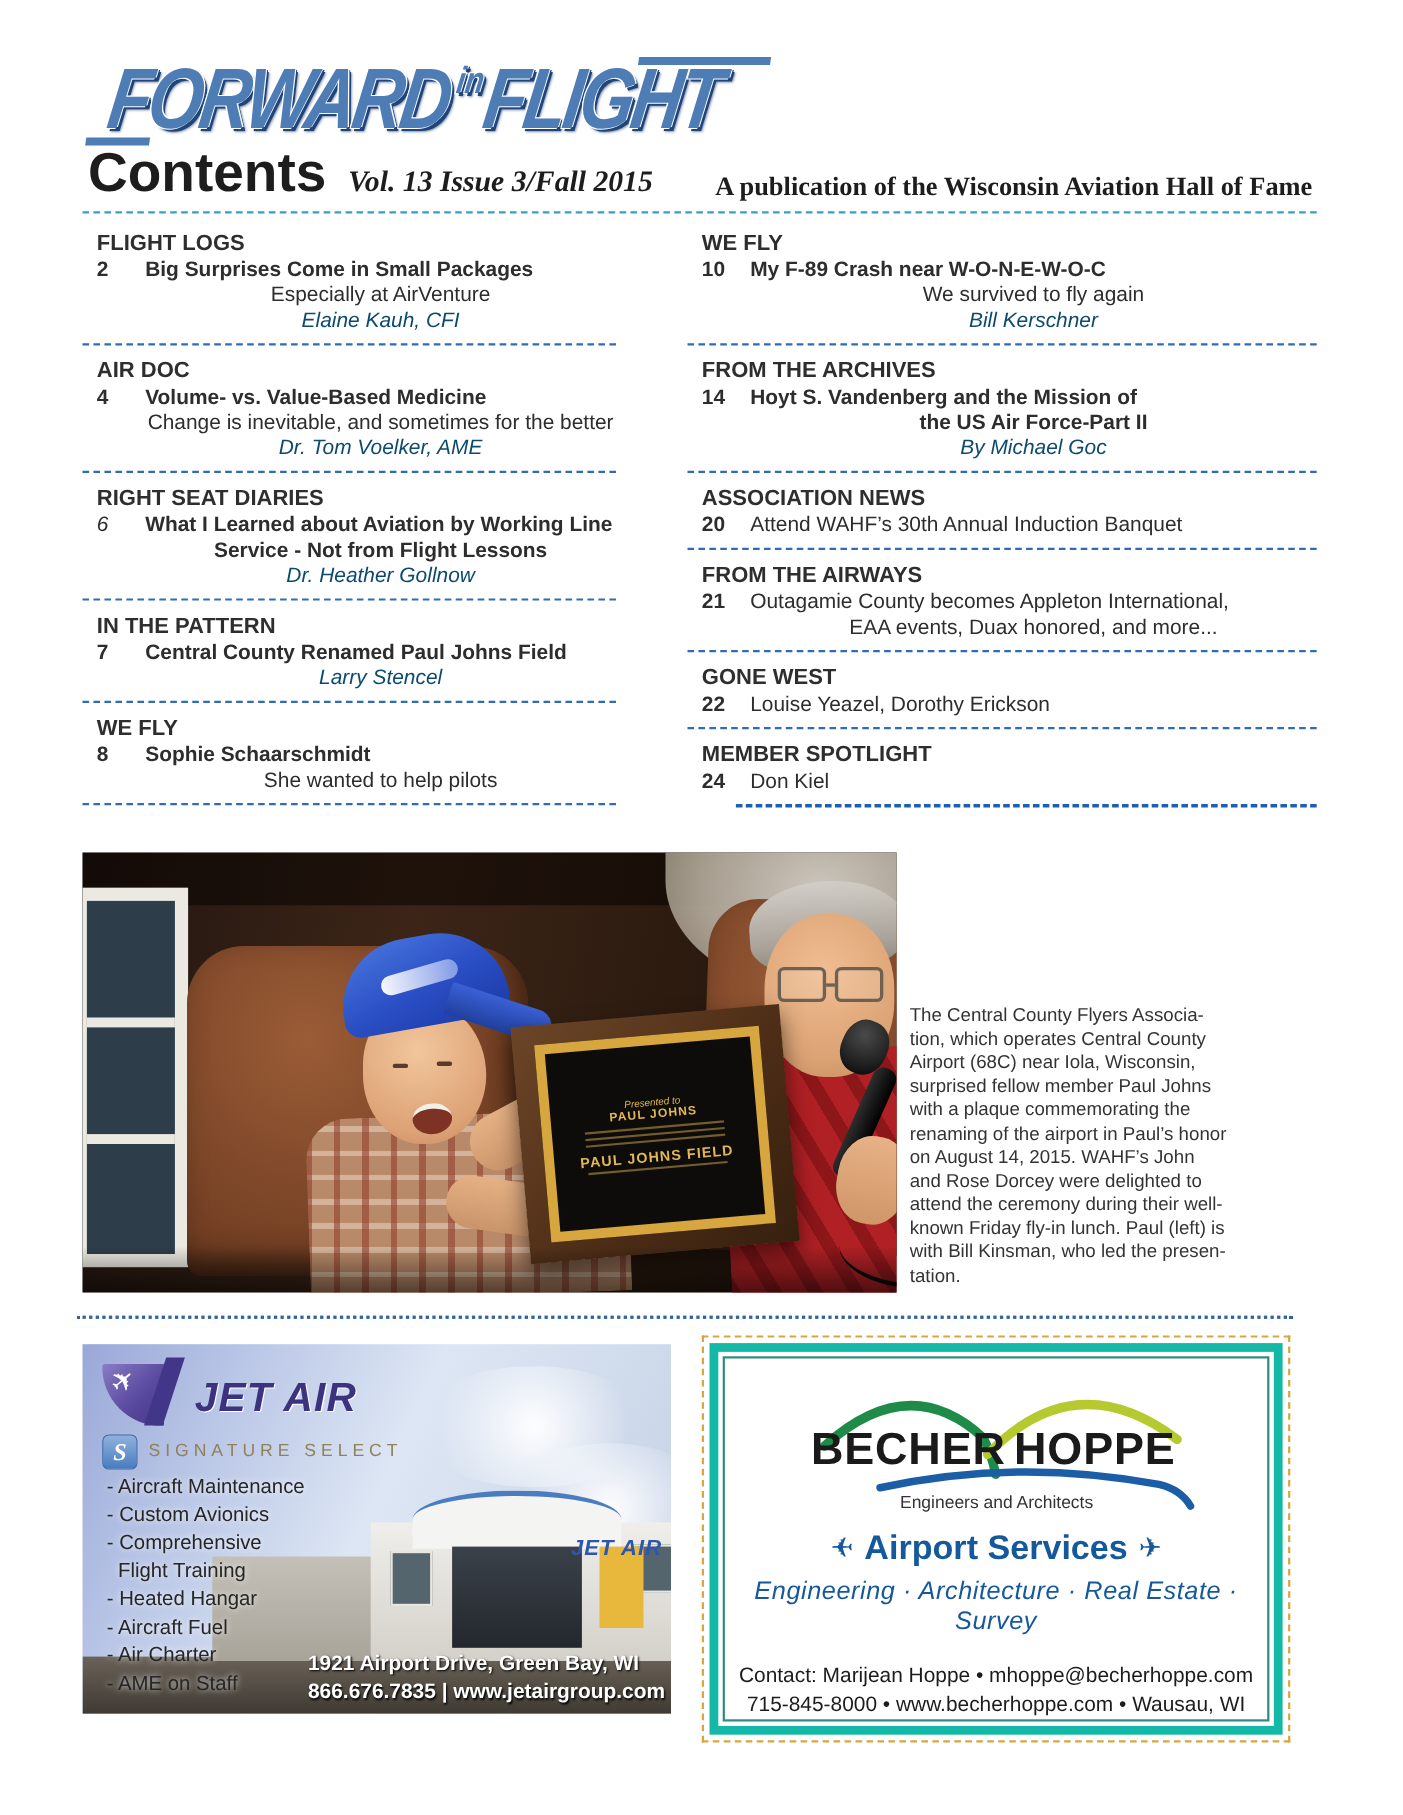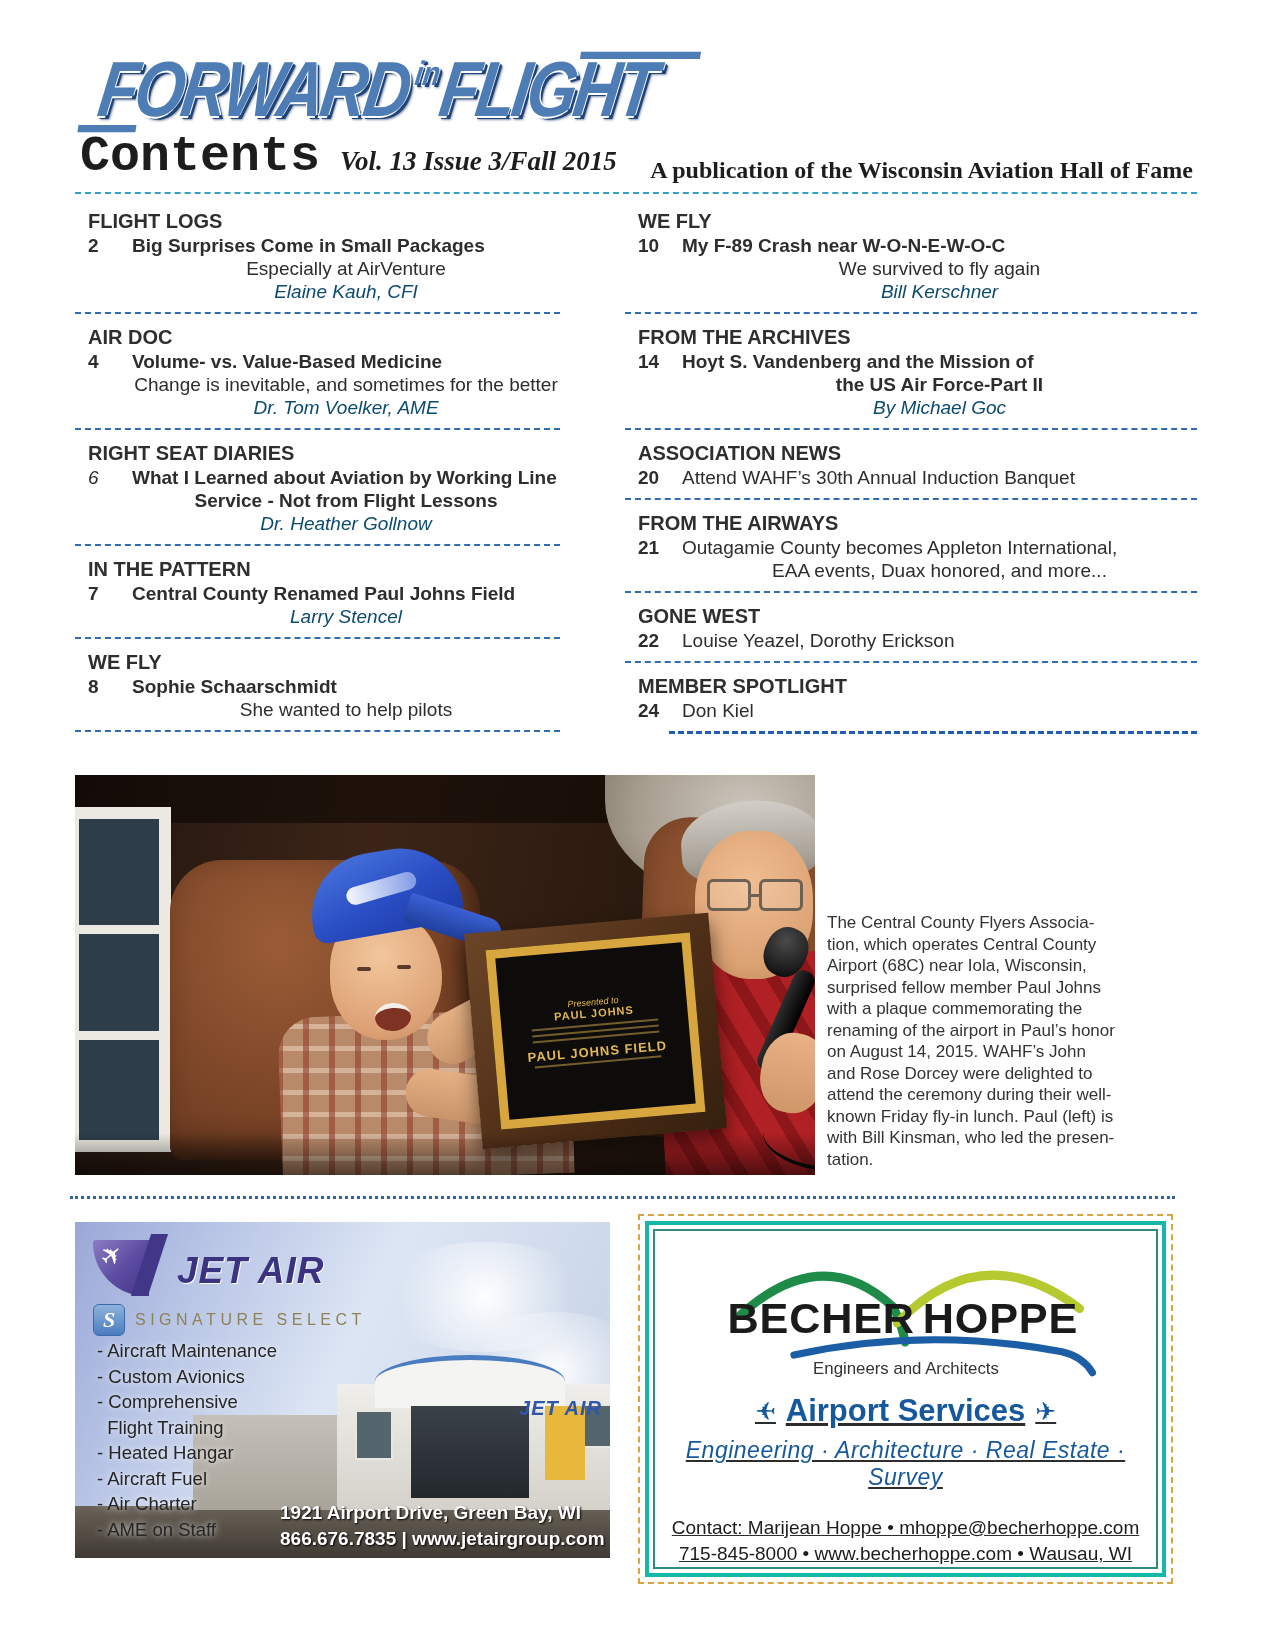--- a/index.html
+++ b/index.html
@@ -15,21 +15,21 @@
     color:#4e7cb4;
     text-shadow:-1px -1px 0 #ffffff,1px -1px 0 #ffffff,-1px 1px 0 #ffffff,
                  2px 1px 0 #20457a,3px 2px 0 #20457a,4px 3px 2px rgba(25,55,105,.55);
     letter-spacing:-3px;
   }
   .logo .lw{font-size:64px;}
   .logo .li{font-size:28px;position:relative;top:-26px;margin:0 3px 0 5px;letter-spacing:0;}
   .logo-underbar{position:absolute;left:-16px;bottom:8px;width:58px;height:6px;background:#4e7cb4;}
   .logo-topbar{position:absolute;right:-42px;top:6px;width:120px;height:6px;background:#4e7cb4;}
   .contents-row{position:absolute;left:80px;top:128px;display:flex;align-items:baseline;gap:20px;}
-  .contents-title{font-family:Liberation Mono, monospace;font-weight:bold;font-size:50px;color:#1d1d1d;}
+  .contents-title{font-family:Liberation Sans, sans-serif;font-weight:bold;font-size:50px;color:#1d1d1d;}
   .issue{font-family:"Liberation Serif",serif;font-weight:bold;font-style:italic;font-size:27px;color:#1d1d1d;}
   .publication{position:absolute;right:82px;top:157px;font-family:"Liberation Serif",serif;
     font-weight:bold;font-size:24px;color:#1d1d1d;}
   .head-rule{position:absolute;left:75px;top:192px;width:1122px;border-top:2px dashed #35a0c5;}
   
   .toc{position:absolute;left:75px;top:206px;width:1122px;display:flex;}
   .col-left{width:485px;margin-right:65px;}
   .col-right{flex:1;}
   .sec{padding:12px 0 9px 0;border-bottom:2px dashed #2f6cb3;}
   .sec.first{padding-top:4px;}
@@ -141,21 +141,21 @@
   .ja-services{position:absolute;left:22px;top:116px;}
   .ja-services div{font-size:18.5px;line-height:25.5px;color:#262626;white-space:pre;
     text-shadow:0 0 6px rgba(255,255,255,.85);}
   .ja-addr{position:absolute;left:205px;bottom:34px;font-size:19px;font-weight:bold;color:#ffffff;
     text-shadow:1px 1px 2px #000;white-space:nowrap;}
   .ja-contactrow{position:absolute;left:205px;bottom:8px;display:flex;align-items:center;gap:6px;}
   .ja-contact{font-size:19px;font-weight:bold;color:#ffffff;text-shadow:1px 1px 2px #000;white-space:nowrap;}
   
   .becher{position:absolute;left:638px;top:1214px;width:535px;height:370px;box-sizing:border-box;
     border:2px dashed #d8a53e;padding:5px;background:#fff;}
-  .bh-frame{height:100%;box-sizing:border-box;border:4px solid #14b8a6;padding:4px;text-decoration:underline;}
+  .bh-frame{height:100%;box-sizing:border-box;border:8px solid #14b8a6;padding:4px;}
   .bh-inner{height:100%;box-sizing:border-box;border:2px solid #2e8b7f;
     display:flex;flex-direction:column;align-items:center;text-align:center;overflow:hidden;}
   .bh-svg{margin-top:4px;}
   .bh-airport{display:flex;align-items:center;gap:10px;margin-top:10px;
     color:#15589c;font-weight:bold;font-size:31px;}
   .bh-plane{font-size:25px;font-weight:normal;}
   .bh-plane.flip{transform:scaleX(-1);}
   .bh-servline{font-style:italic;font-size:23px;color:#15589c;margin-top:8px;letter-spacing:.5px;}
   .bh-contact{margin-top:24px;font-size:19px;color:#1c1c1c;line-height:26px;}
 </style>

